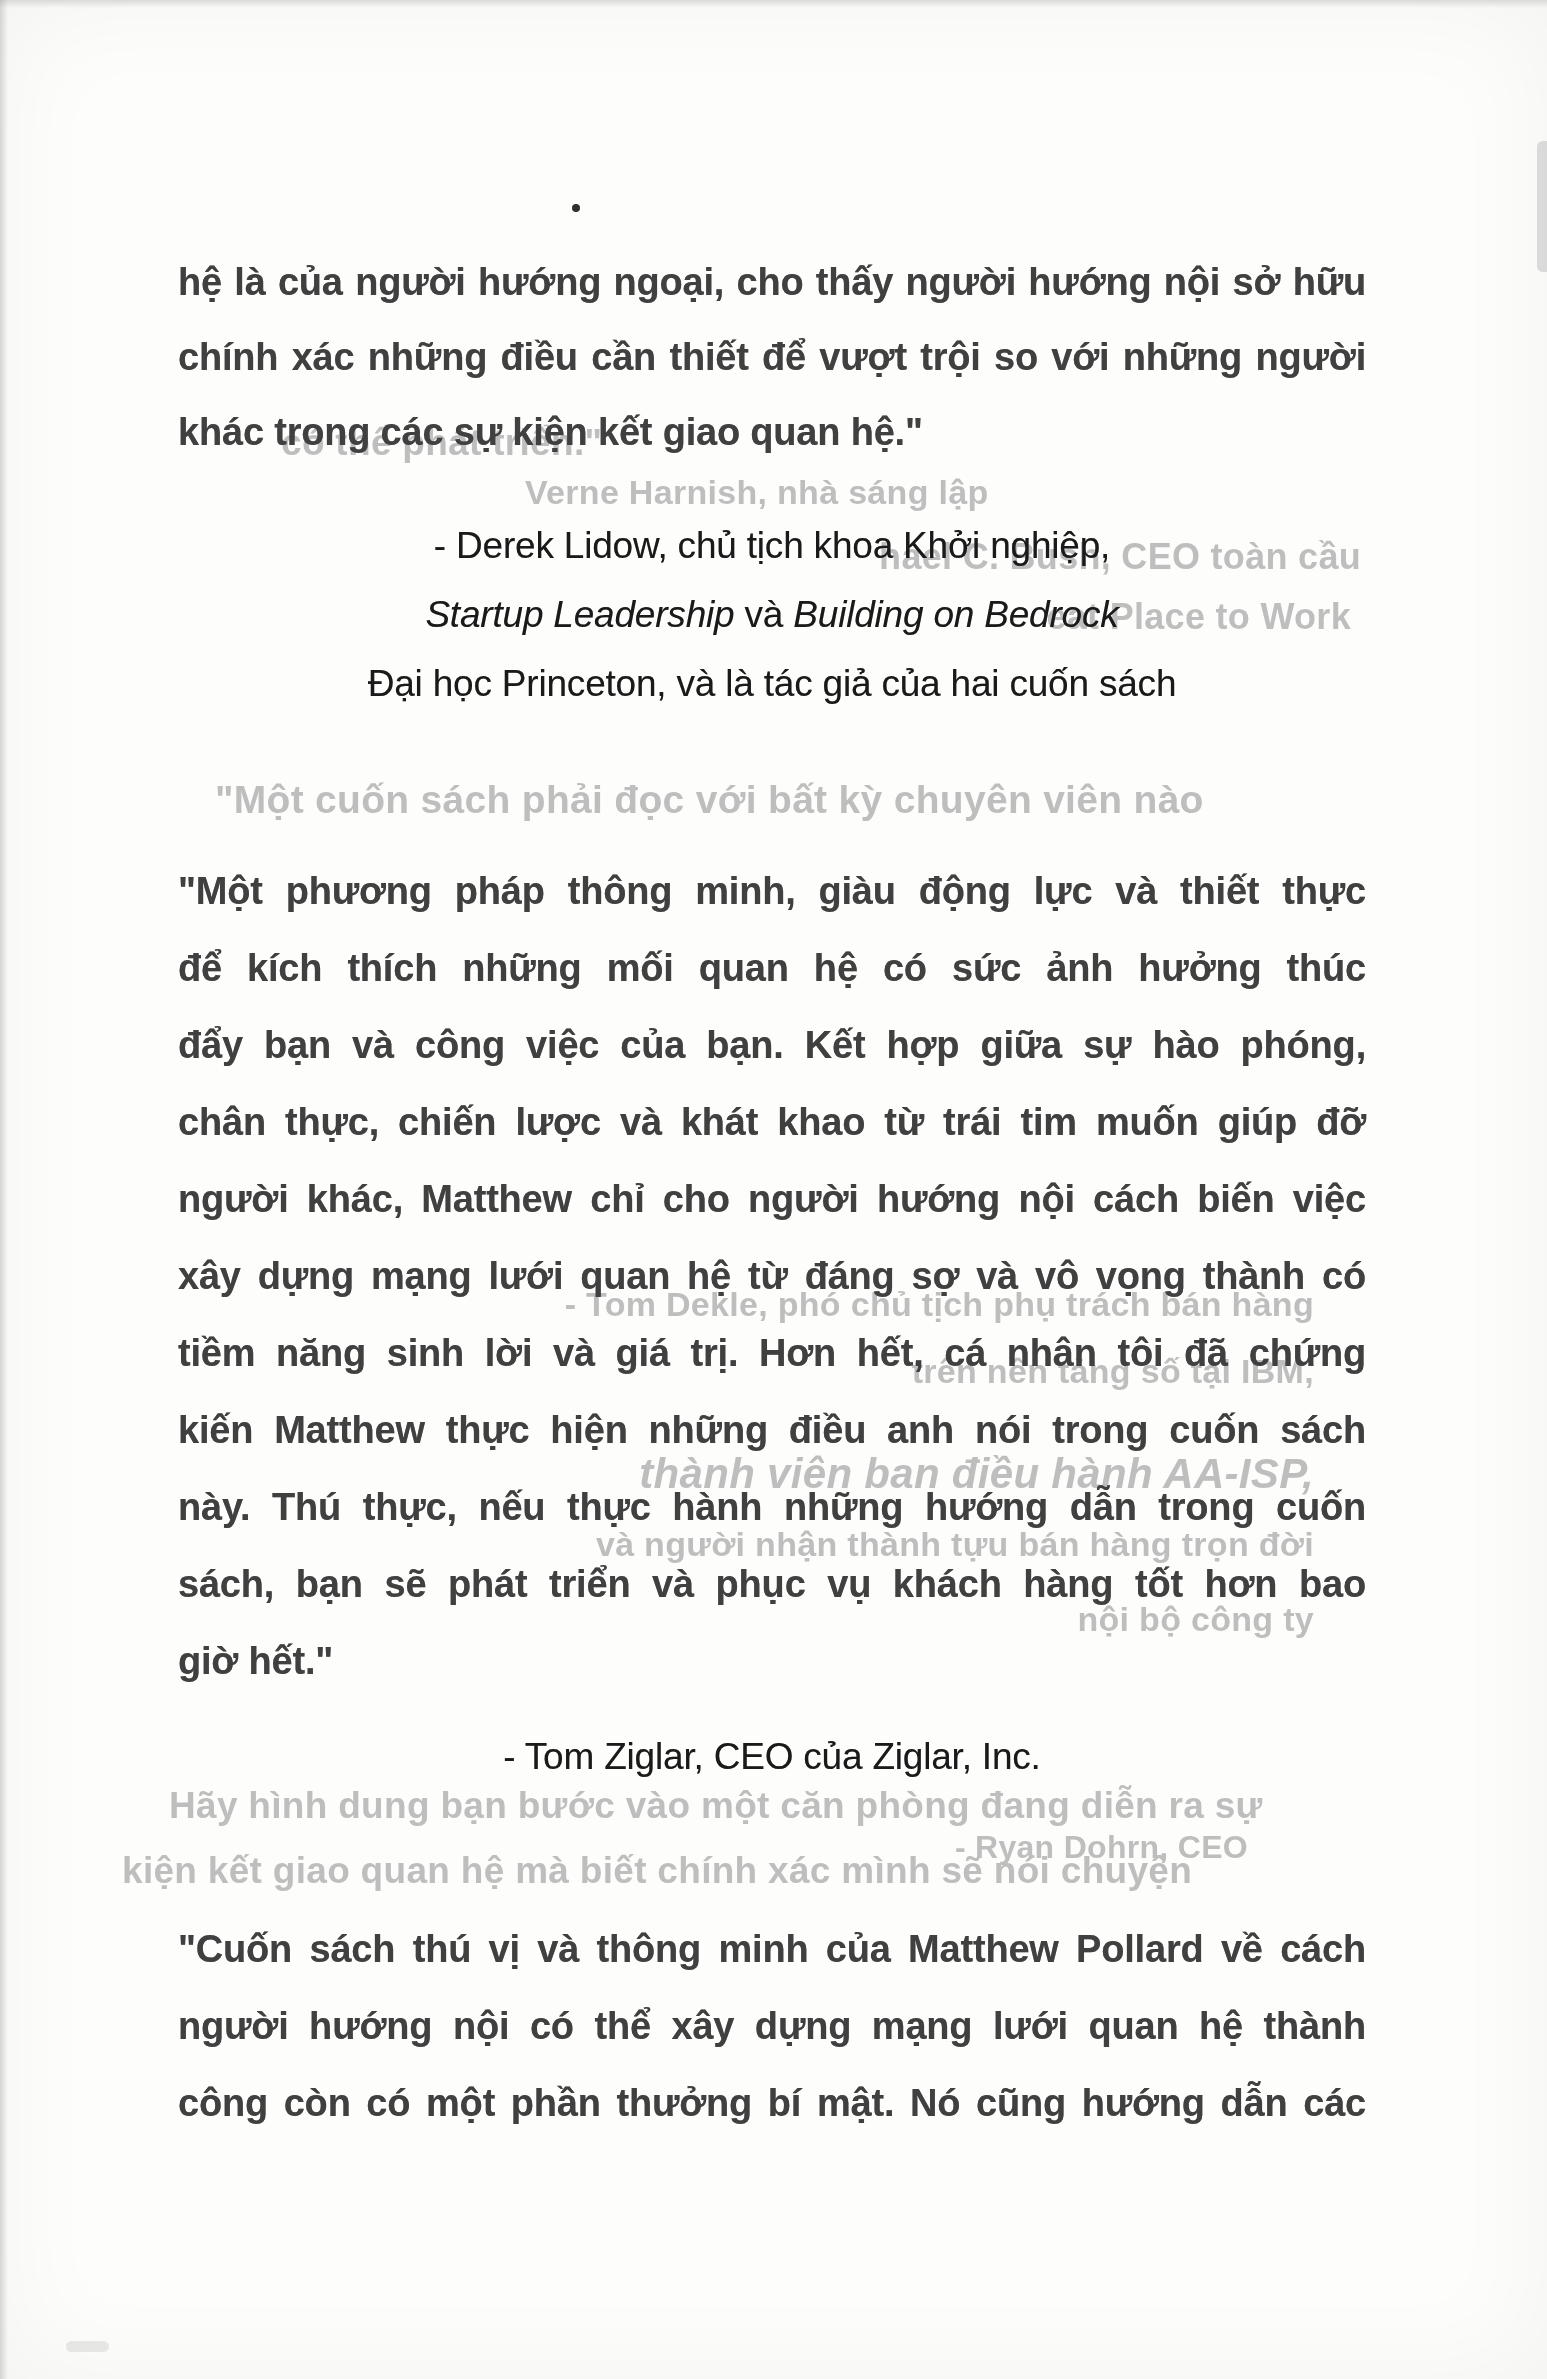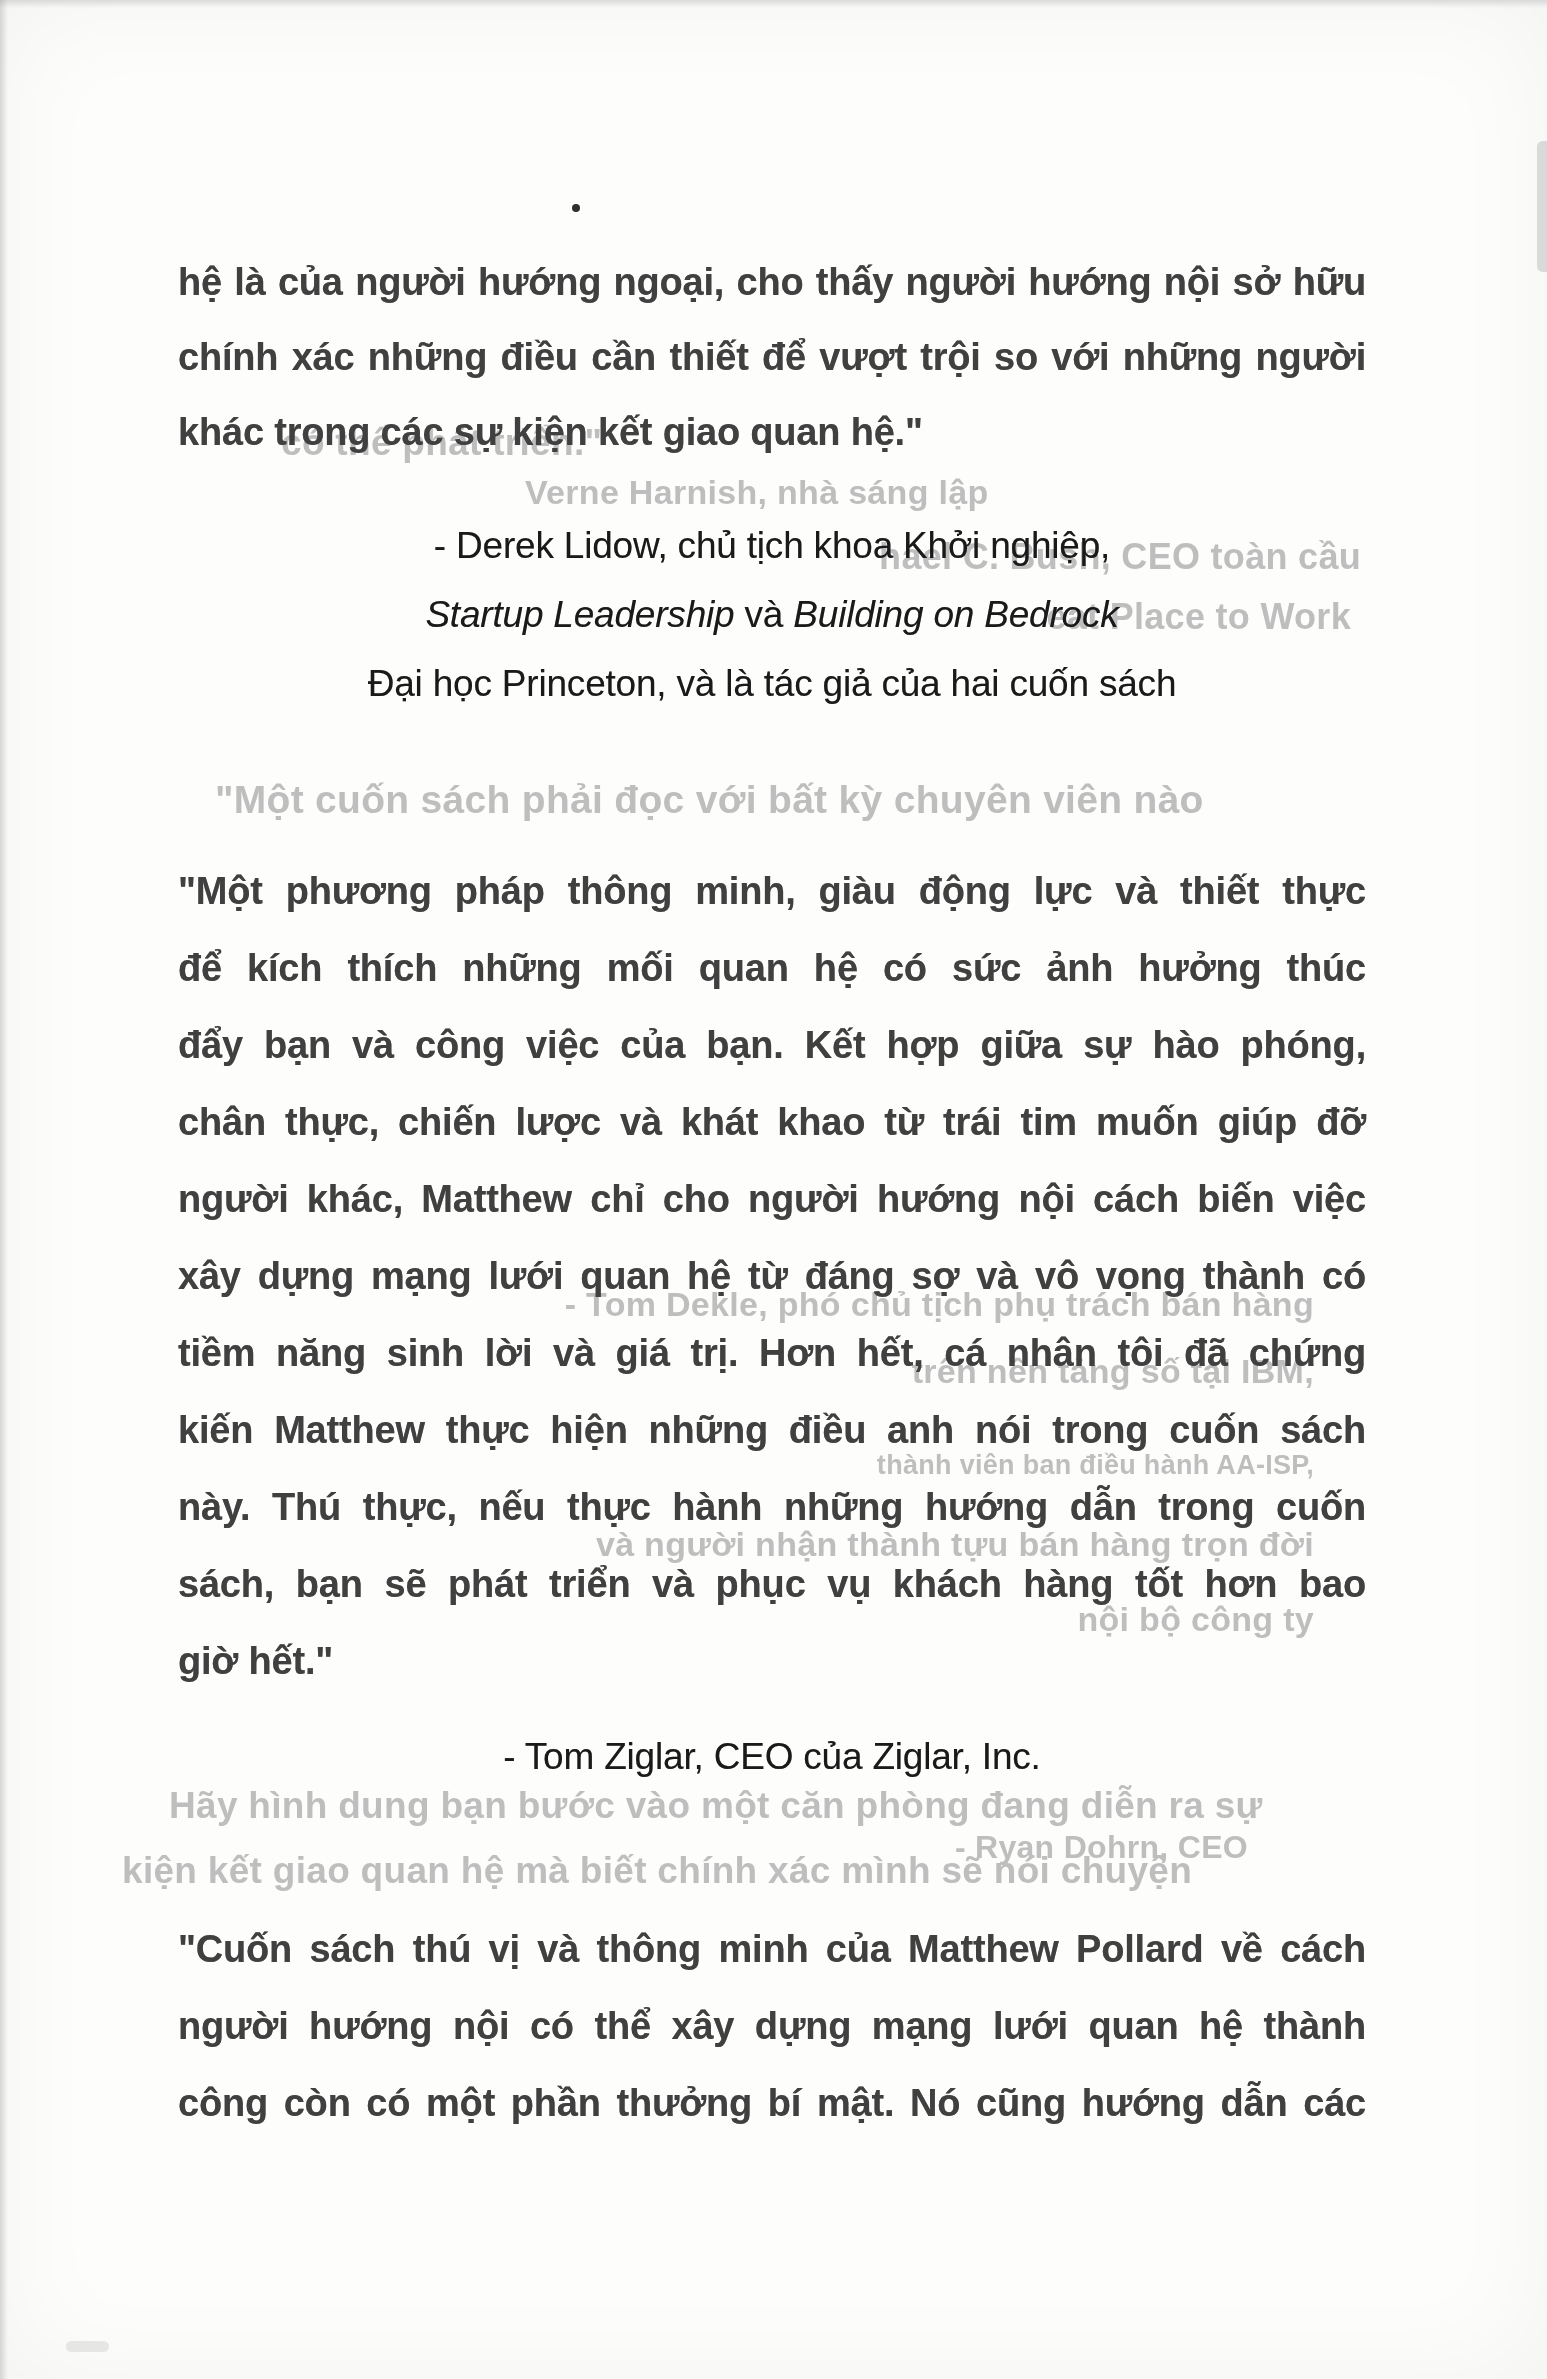--- a/index.html
+++ b/index.html
@@ -98,21 +98,21 @@
 <div class="page">
 
   <div class="ghost-layer" id="ghost-layer">
       <div class="ghost" style="top: 422px; left: 281px; font-size: 37px;">có thể phát triển."</div>
       <div class="ghost" style="top: 473px; left: 525px; font-size: 34px;">Verne Harnish, nhà sáng lập</div>
       <div class="ghost" style="top: 536px; right: 187px; font-size: 36px;">hael C. Bush, CEO toàn cầu</div>
       <div class="ghost" style="top: 596px; right: 197px; font-size: 36px; text-align: right;">eat Place to Work</div>
       <div class="ghost" style="top: 778px; left: 215px; font-size: 39px;">"Một cuốn sách phải đọc với bất kỳ chuyên viên nào</div>
       <div class="ghost" style="top: 1285px; right: 234px; font-size: 34px;">- Tom Dekle, phó chủ tịch phụ trách bán hàng</div>
       <div class="ghost" style="top: 1352px; right: 234px; font-size: 34px;">trên nền tảng số tại IBM,</div>
-      <div class="ghost" style="top: 1450px; right: 234px; font-size: 27px;">thành viên ban điều hành AA-ISP,</div>
+      <div class="ghost" style="top: 1450px; right: 234px; font-size: 42px; font-style: italic;">thành viên ban điều hành AA-ISP,</div>
       <div class="ghost" style="top: 1525px; right: 234px; font-size: 34px;">và người nhận thành tựu bán hàng trọn đời</div>
       <div class="ghost" style="top: 1600px; right: 234px; font-size: 34px;">nội bộ công ty</div>
       <div class="ghost" style="top: 1785px; left: 169px; font-size: 37px; text-align: right;">Hãy hình dung bạn bước vào một căn phòng đang diễn ra sự</div>
       <div class="ghost" style="top: 1829px; right: 300px; font-size: 32px;">- Ryan Dohrn, CEO</div>
       <div class="ghost" style="top: 1850px; left: 122px; font-size: 37px;">kiện kết giao quan hệ mà biết chính xác mình sẽ nói chuyện</div>
     </div>
 
   <div class="artifact-dot"></div>
   <div class="edge-left"></div>
   <div class="edge-top"></div>

